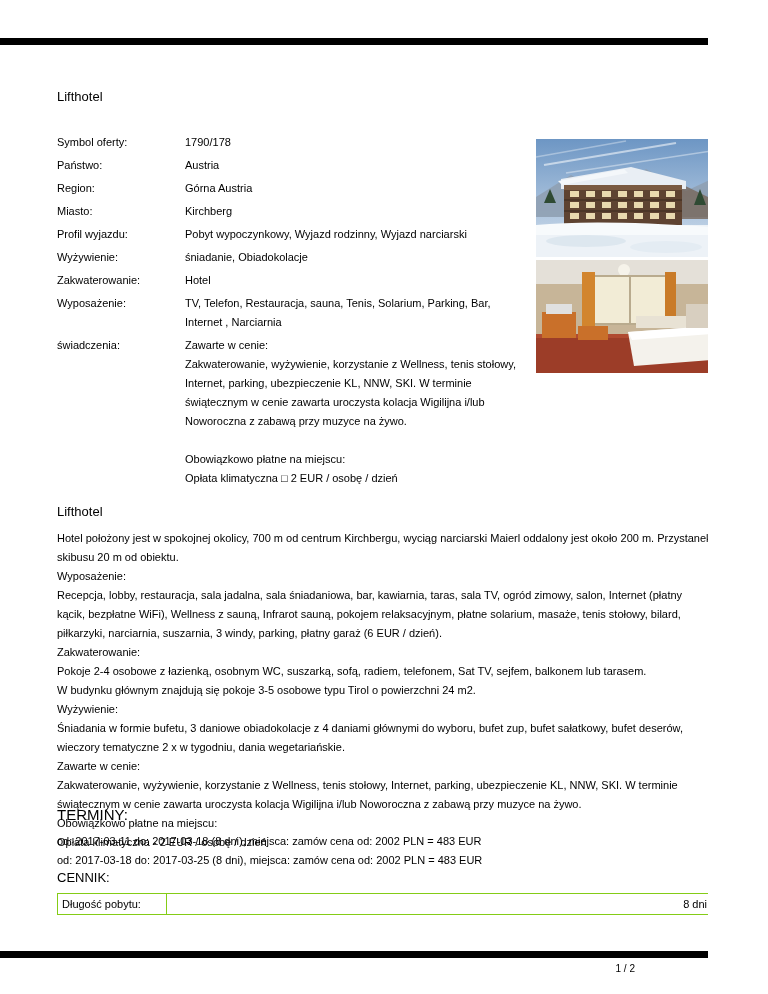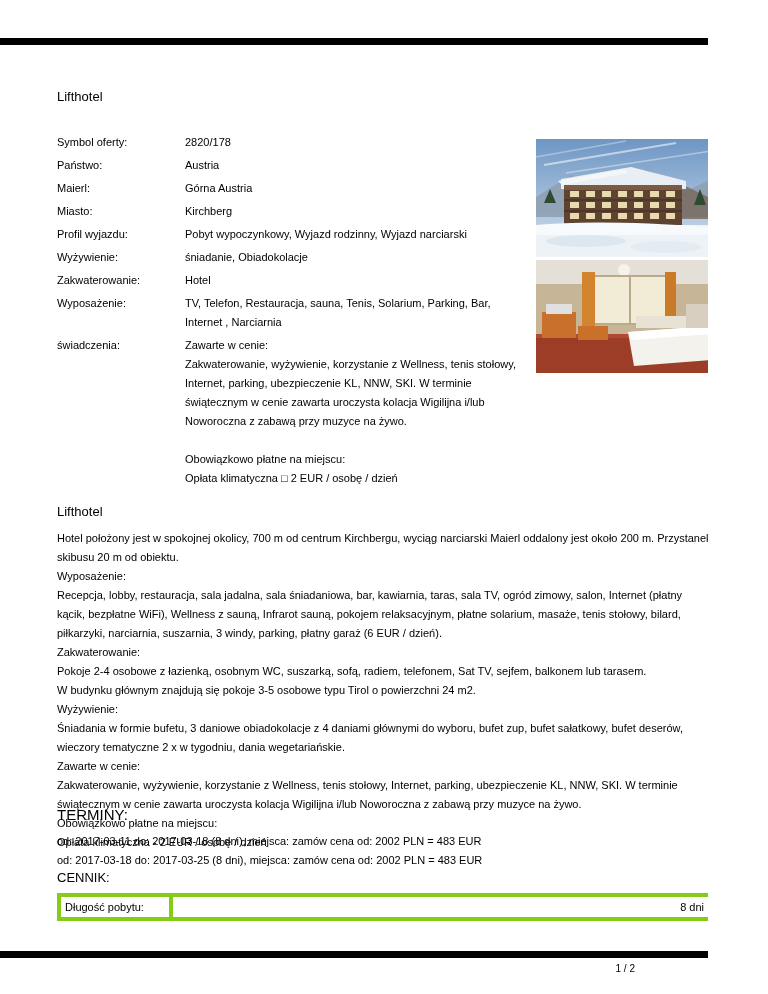--- a/index.html
+++ b/index.html
@@ -99,21 +99,21 @@
   .cennik-heading {
     font-size: 13px;
     line-height: 16px;
     margin-bottom: 7px;
   }
   table.cennik-table {
     border-collapse: collapse;
     width: 655px;
   }
   table.cennik-table td {
-    border: 4px solid #84cc16;
+    border: 1px solid #84cc16;
     font-size: 11px;
     line-height: 14px;
     padding: 3px 4px;
   }
   td.cell-label { width: 100px; text-align: left; }
   td.cell-value { text-align: right; }
 
   .page-number {
     position: absolute;
     top: 962px;
@@ -127,28 +127,28 @@
 
 <div class="page">
 
   <div class="divider top"></div>
 
   <div class="doc-title">Lifthotel</div>
 
   <div class="offer">
     <div class="offer-row">
       <div class="offer-label">Symbol oferty:</div>
-      <div class="offer-value">2820/178</div>
+      <div class="offer-value">1790/178</div>
     </div>
     <div class="offer-row">
       <div class="offer-label">Państwo:</div>
       <div class="offer-value">Austria</div>
     </div>
     <div class="offer-row">
-      <div class="offer-label">Maierl:</div>
+      <div class="offer-label">Region:</div>
       <div class="offer-value">Górna Austria</div>
     </div>
     <div class="offer-row">
       <div class="offer-label">Miasto:</div>
       <div class="offer-value">Kirchberg</div>
     </div>
     <div class="offer-row">
       <div class="offer-label">Profil wyjazdu:</div>
       <div class="offer-value">Pobyt wypoczynkowy, Wyjazd rodzinny, Wyjazd narciarski</div>
     </div>

